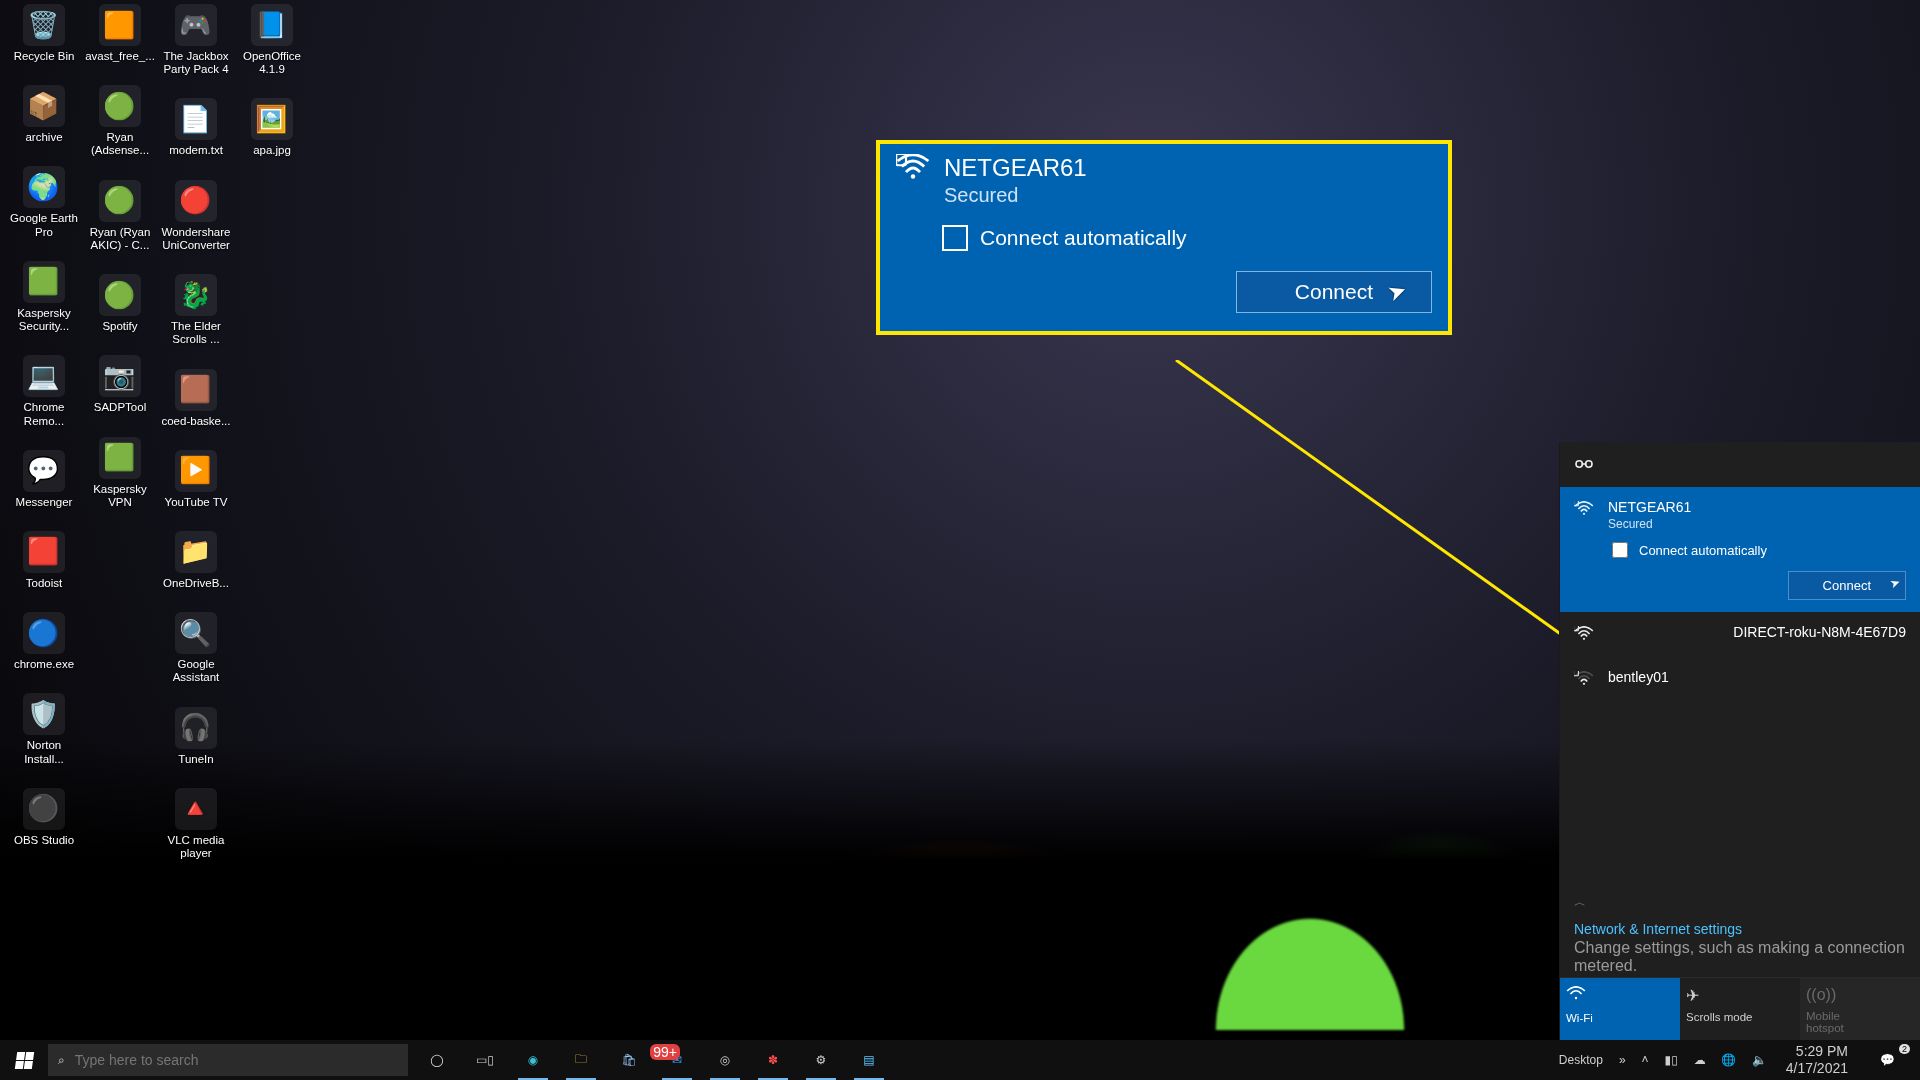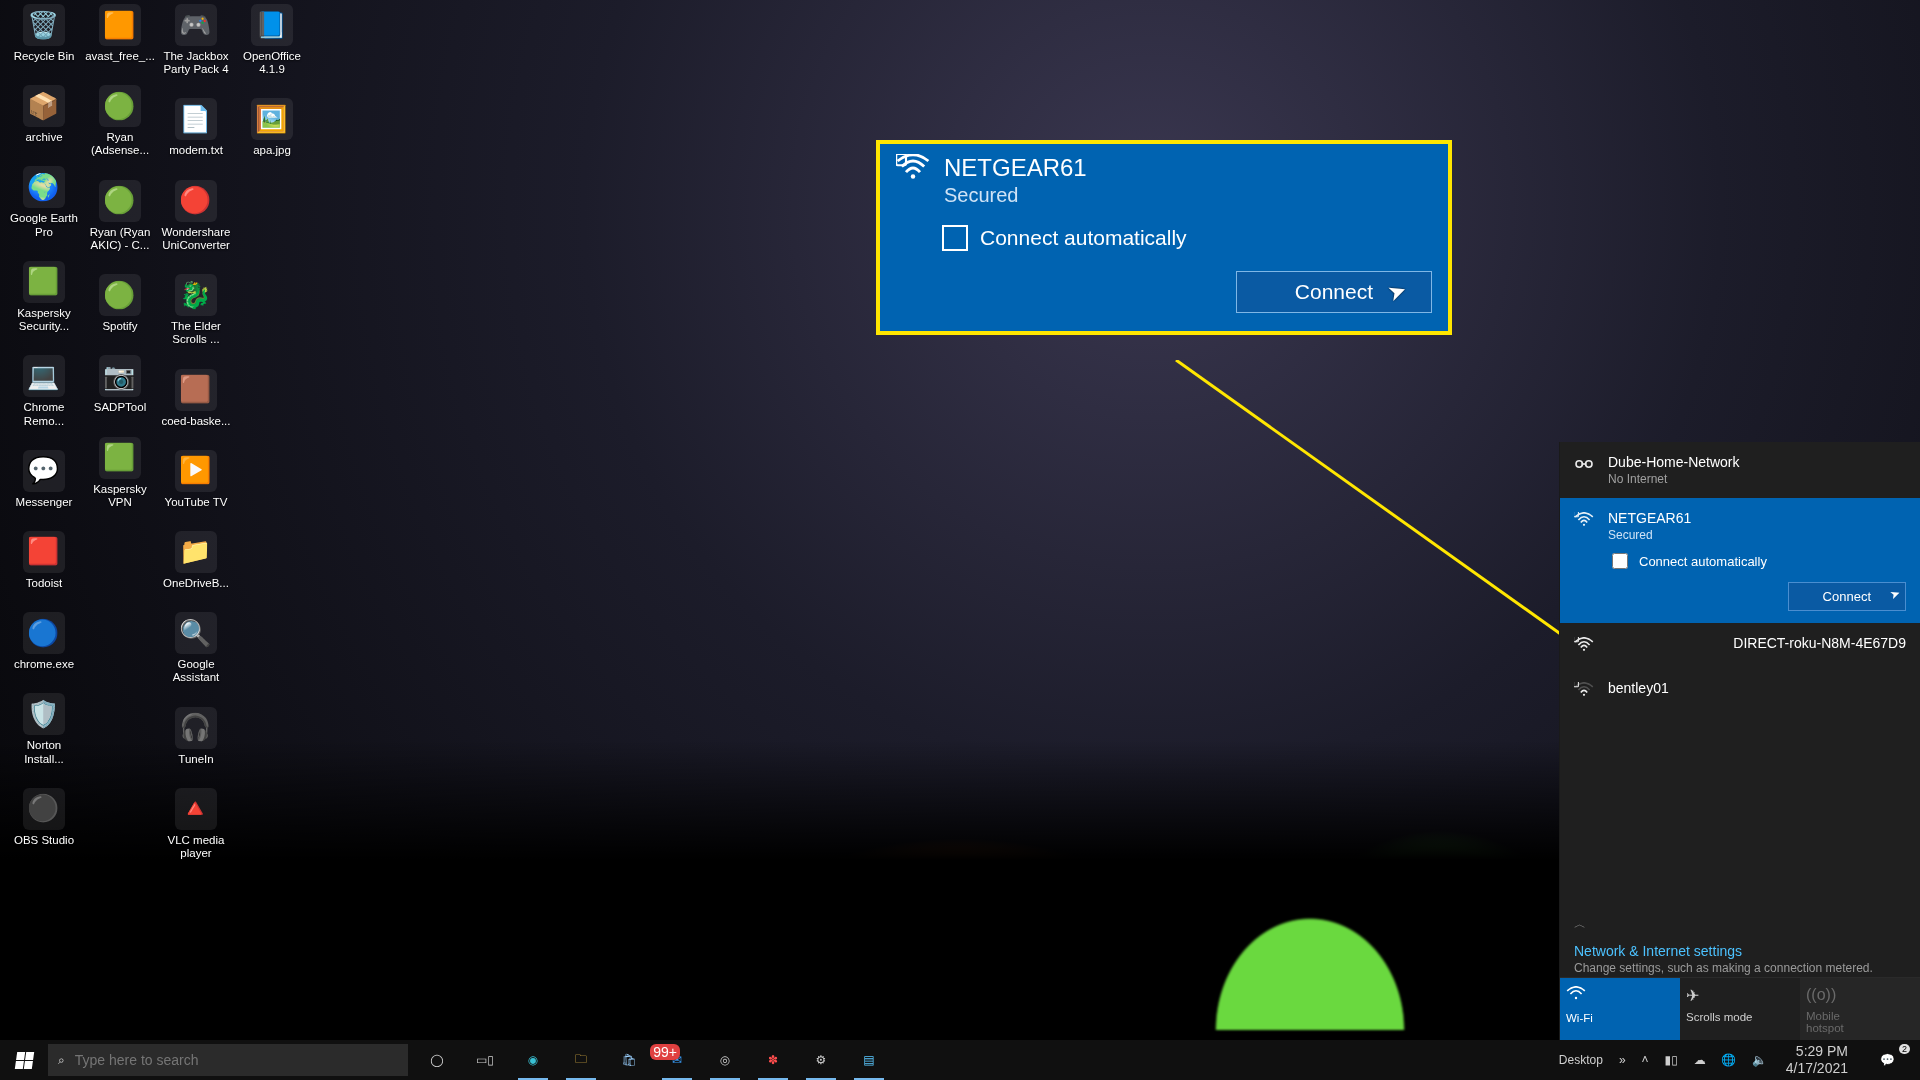--- a/index.html
+++ b/index.html
@@ -129,21 +129,21 @@
     padding: 6px 34px;
     cursor:pointer;
   }
 
   .net-footer-link {
     padding: 10px 14px 2px;
   }
   .net-footer-link a {
     color:#4cc2ff; font-size:14px; text-decoration:none;
   }
-  .net-footer-link .sub { color:#9a9a9a; font-size:12px; margin-top:2px; }
+  .net-footer-link .sub { color:#9a9a9a; font-size:16px; margin-top:2px; }
 
   .net-toggles {
     display:flex;
     border-top:1px solid #2a2a2a;
   }
   .net-toggle {
     flex:1;
     padding:8px 6px 6px;
     text-align:left;
     font-size:11.5px;
@@ -412,24 +412,20 @@
 </svg>
 
 <div class="net-panel">
   <div class="net-list" id="net-list">
       <div class="net-item">
         <div class="wicon"><svg class="wifi-svg" viewBox="0 0 24 20">
             <circle cx="6" cy="10" r="4" stroke="#fff" stroke-width="2" fill="none"></circle>
             <circle cx="18" cy="10" r="4" stroke="#fff" stroke-width="2" fill="none"></circle>
             <line x1="9" y1="10" x2="15" y2="10" stroke="#fff" stroke-width="2"></line>
           </svg></div>
-        <div style="flex: 1 1 0%;">
-          <div class="name">Dube-Home-Network</div>
-          <div class="sub">No Internet</div>
-        </div>
       </div>
       <div class="net-item selected">
         <div class="wicon"><svg class="wifi-svg" viewBox="0 0 24 20">
       <path d="M1 6 Q12 -4 23 6" stroke="#fff" stroke-width="2" fill="none"></path>
       <path d="M5 10 Q12 2 19 10" stroke="#fff" stroke-width="2" fill="none"></path>
       <path d="M8 13 Q12 8 16 13" stroke="#fff" stroke-width="2" fill="none"></path>
       <circle cx="12" cy="16" r="1.4" fill="#fff"></circle>
       <rect x="-1" y="-1" width="6" height="7" rx="1" stroke="#fff" stroke-width="1.3" fill="none"></rect>
     </svg></div>
         <div style="flex: 1 1 0%;">

